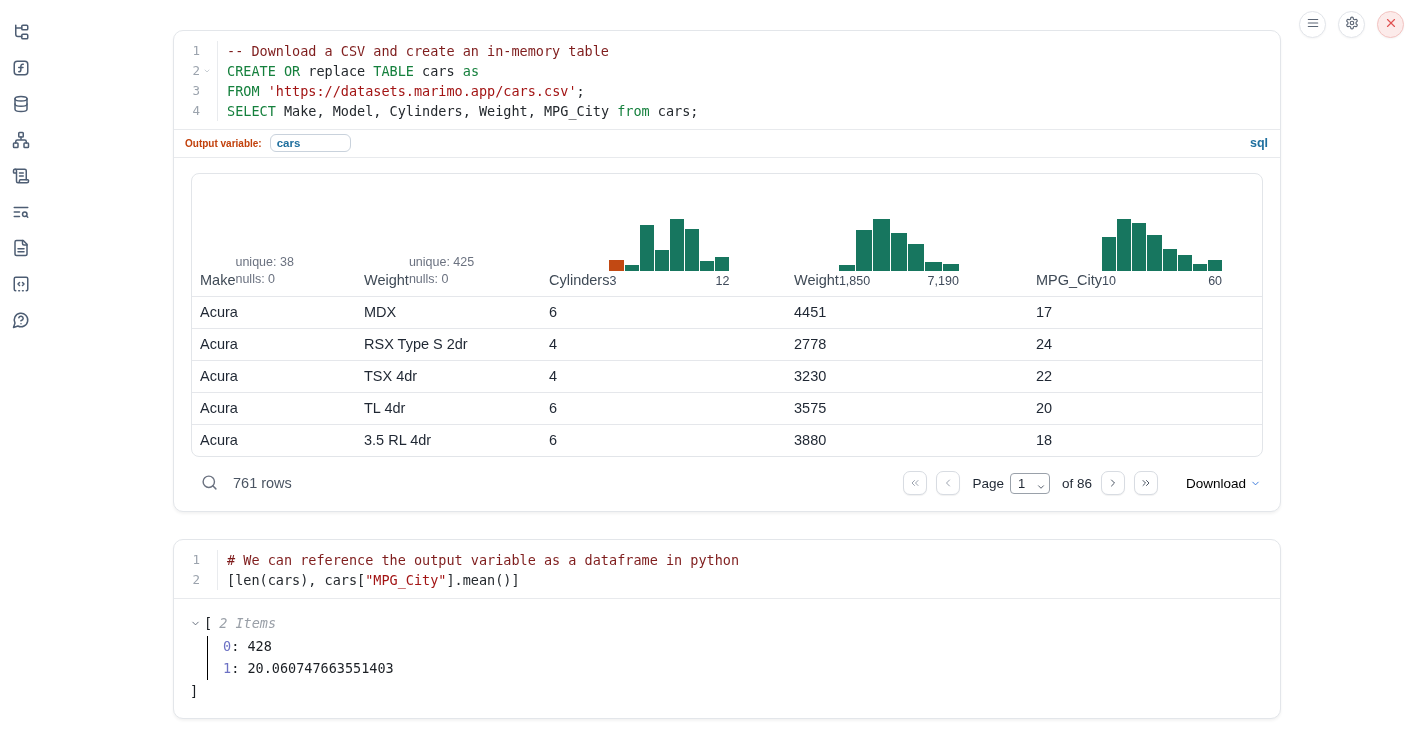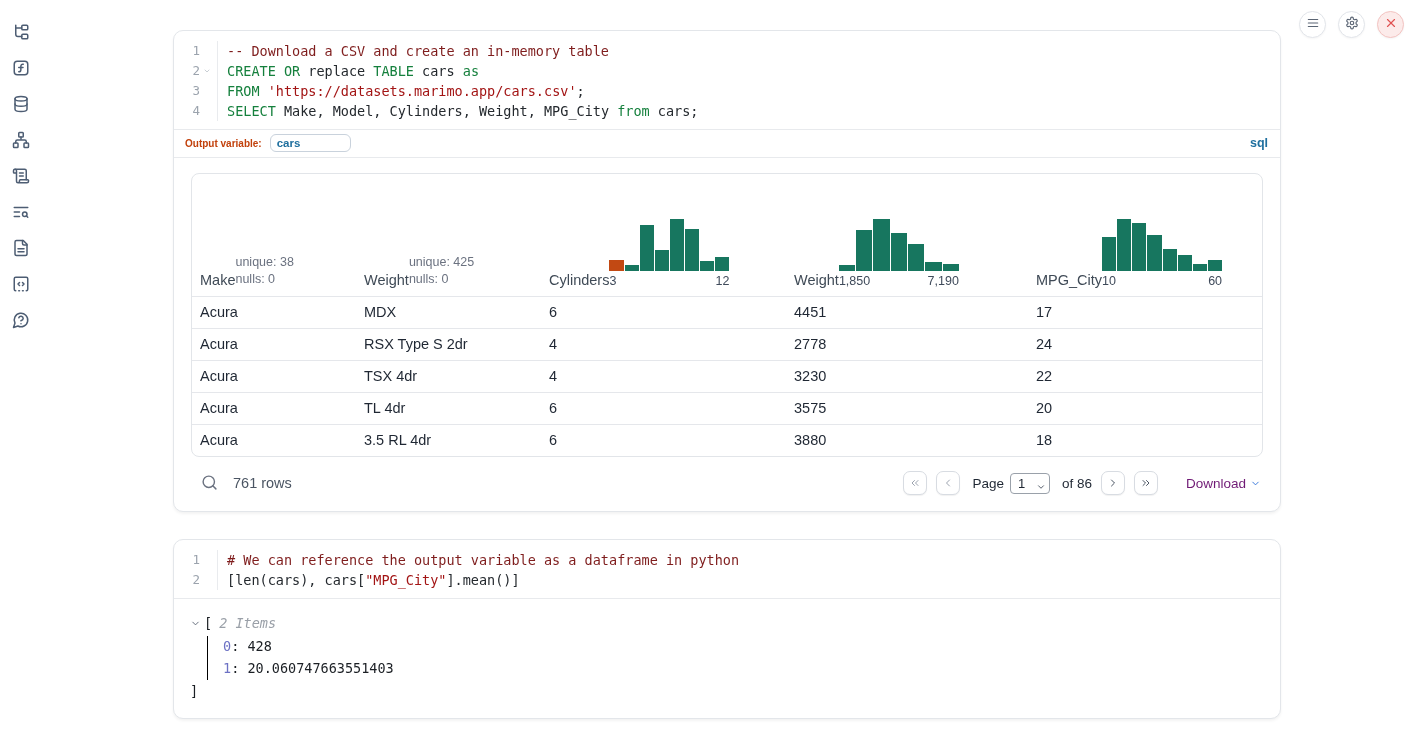--- a/index.html
+++ b/index.html
@@ -78,21 +78,21 @@
   .pg-btn.dim { color:#9ca3af; }
   .pg-btn svg { width:12px; height:12px; }
   .pg-label { font-size:13.5px; color:#1f2733; margin:0 0 0 12px; }
   .select-wrap { position:relative; margin-left:6px; display:inline-flex; align-items:center; }
   .page-select { appearance:none; -webkit-appearance:none; width:40px; height:21px;
                  border:1px solid #9aa1aa; border-radius:4px; background:#fff;
                  font-size:13px; padding:0 0 0 7px; color:#1f2733; cursor:pointer; }
   .select-chevron { position:absolute; right:4px; top:5px; width:10px; height:10px;
                     color:#374151; pointer-events:none; }
   .select-chevron svg { width:10px; height:10px; }
-  .download { margin-left:28px; display:flex; align-items:center; gap:4px; color:#701a75;
+  .download { margin-left:28px; display:flex; align-items:center; gap:4px; color:#000000;
               font-size:13.5px; cursor:pointer; }
   .dl-chev { width:11px; height:11px; color:#2f72d9; }
   .dl-chev svg { width:11px; height:11px; display:block; }
 
   
   .tree-out { border-top:1px solid #e8eaed; padding:14px 16px 16px 16px;
               font-family:"DejaVu Sans Mono", monospace; font-size:13.5px; line-height:21.5px;
               color:#1b1f24; }
   .tree-head { display:flex; align-items:center; }
   .tree-chev { width:12px; height:12px; color:#5b6574; margin-right:2px; cursor:pointer; }

